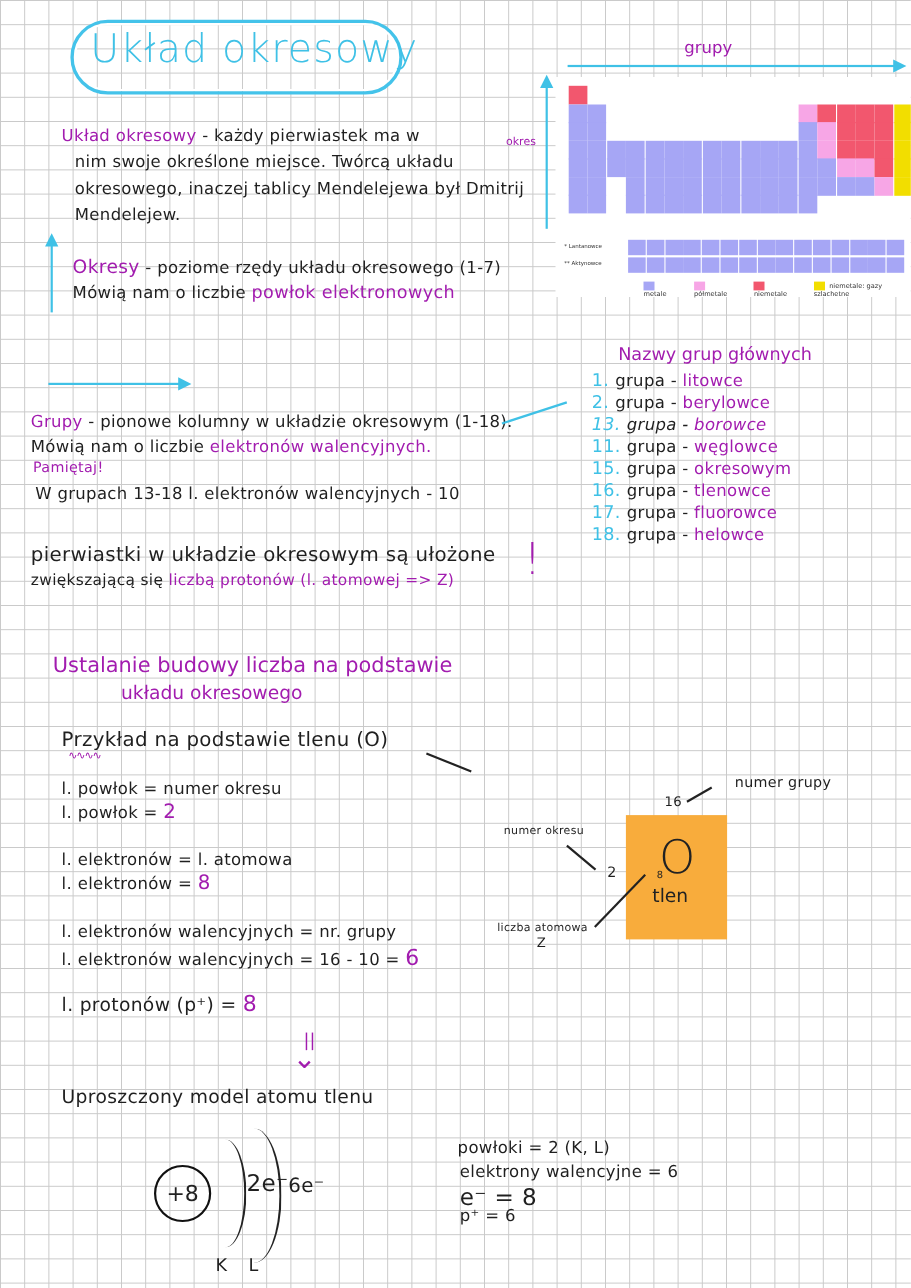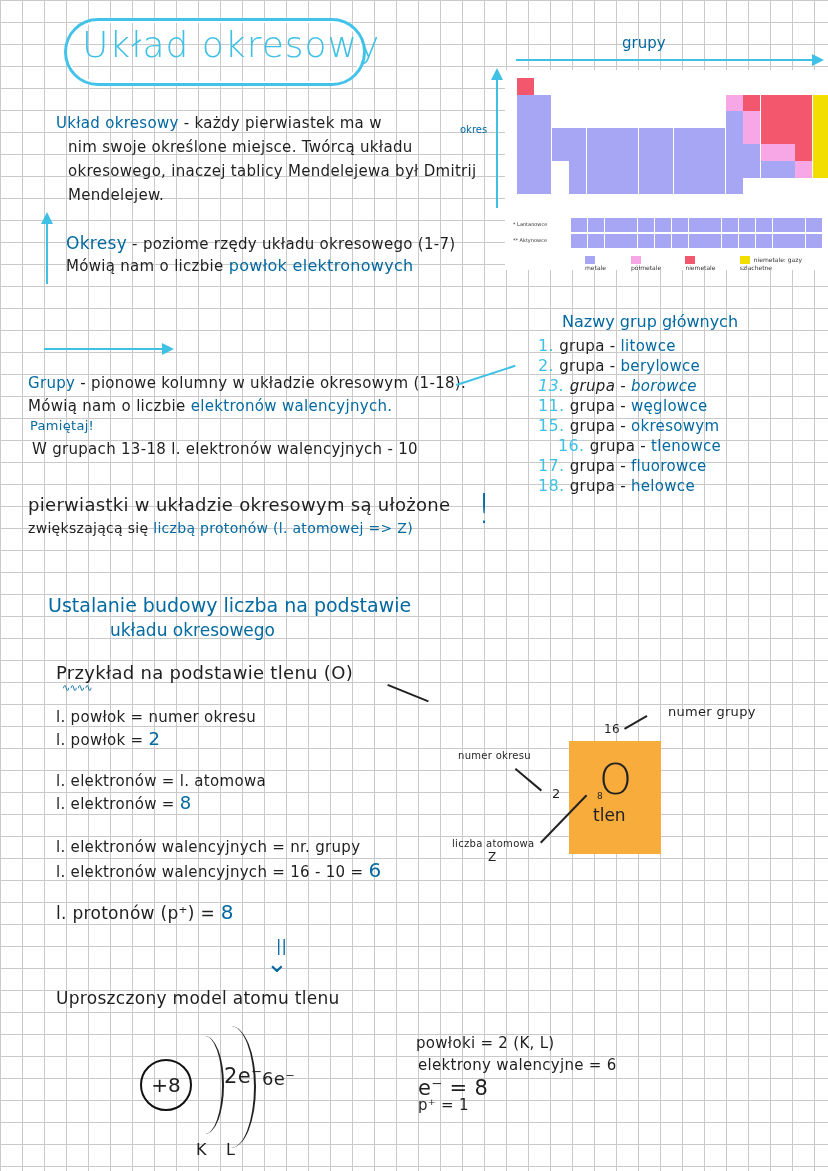--- a/index.html
+++ b/index.html
@@ -9,21 +9,21 @@
     background-image:
       linear-gradient(to right, #c9c9c9 1px, transparent 1px),
       linear-gradient(to bottom, #c9c9c9 1px, transparent 1px);
     background-size:22px 22px;
     background-position:0px 0px;
     font-family:"DejaVu Sans", sans-serif;
     color:#222;
   }
   .abs{position:absolute;white-space:nowrap;}
   .hand{font-family:"DejaVu Sans", sans-serif;font-size:15px;color:#1f1f1f;letter-spacing:0.3px;}
-  .blue{color:#0369a1;}
+  .blue{color:#a21caf;}
   .title-cloud{
     position:absolute;left:64px;top:18px;width:296px;height:62px;
     border:3px solid #44c3ea;border-radius:34px;
     box-shadow:0 0 0 2px #fff inset;
   }
   .title-text{
     position:absolute;left:82px;top:24px;font-size:36px;color:#3fc1e6;
     font-family:"DejaVu Sans", sans-serif;font-weight:300;letter-spacing:1px;
   }
   .arrow-line{position:absolute;background:#3fc1e6;}
@@ -226,21 +226,21 @@
 </div>
 <div class="abs blue" style="left:476px;top:486px;font-size:40px;font-weight:300;">!</div>
 
 <div class="abs blue" style="left:562px;top:312px;font-size:16px;">Nazwy grup głównych</div>
 <div id="groups-list">
     <div class="abs hand" style="left: 538px; top: 336px;"><span class="group-num" style="font-size: 16px;">1. </span><span>grupa - </span><span class="blue">litowce</span></div>
     <div class="abs hand" style="left: 538px; top: 356px;"><span class="group-num" style="font-size: 16px;">2. </span><span>grupa - </span><span class="blue">berylowce</span></div>
     <div class="abs hand" style="left: 538px; top: 376px; font-style: italic;"><span class="group-num" style="font-size: 16px;">13. </span><span>grupa - </span><span class="blue">borowce</span></div>
     <div class="abs hand" style="left: 538px; top: 396px;"><span class="group-num" style="font-size: 16px;">11. </span><span>grupa - </span><span class="blue">węglowce</span></div>
     <div class="abs hand" style="left: 538px; top: 416px;"><span class="group-num" style="font-size: 16px;">15. </span><span>grupa - </span><span class="blue">okresowym</span></div>
-    <div class="abs hand" style="left: 538px; top: 436px;"><span class="group-num" style="font-size: 16px; margin-left: 20px;">16. </span><span>grupa - </span><span class="blue">tlenowce</span></div>
+    <div class="abs hand" style="left: 538px; top: 436px;"><span class="group-num" style="font-size: 16px;">16. </span><span>grupa - </span><span class="blue">tlenowce</span></div>
     <div class="abs hand" style="left: 538px; top: 456px;"><span class="group-num" style="font-size: 16px;">17. </span><span>grupa - </span><span class="blue">fluorowce</span></div>
     <div class="abs hand" style="left: 538px; top: 476px; text-align: right;"><span class="group-num" style="font-size: 16px;">18. </span><span>grupa - </span><span class="blue">helowce</span></div>
   </div>
 
 <div class="abs blue" style="left:48px;top:594px;font-size:19px;">Ustalanie budowy liczba na podstawie</div>
 <div class="abs blue" style="left:110px;top:620px;font-size:17px;">układu okresowego</div>
 <div class="abs hand" style="left:56px;top:662px;font-size:18px;">Przykład na podstawie tlenu (O)</div>
 <div class="abs blue" style="left:62px;top:682px;font-size:10px;letter-spacing:-1px;">∿∿∿∿</div>
 <div class="line" style="left:388px;top:684px;width:44px;transform:rotate(22deg);"></div>
 
@@ -292,13 +292,13 @@
 <div class="shell" style="left:186px;top:1036px;width:36px;height:98px;"></div>
 <div class="shell" style="left:206px;top:1026px;width:48px;height:122px;"></div>
 <div class="abs hand" style="left:224px;top:1064px;font-size:21px;">2e⁻</div>
 <div class="abs hand" style="left:262px;top:1068px;font-size:18px;">6e⁻</div>
 <div class="abs hand" style="left:196px;top:1140px;font-size:16px;">K</div>
 <div class="abs hand" style="left:226px;top:1140px;font-size:16px;">L</div>
 
 <div class="abs hand" style="left:416px;top:1034px;font-size:15px;">powłoki = 2 (K, L)</div>
 <div class="abs hand" style="left:418px;top:1056px;font-size:15px;">elektrony walencyjne = 6</div>
 <div class="abs hand" style="left:418px;top:1076px;font-size:21px;">e⁻ = 8</div>
-<div class="abs hand" style="left:418px;top:1096px;font-size:15px;">p⁺ = 1</div>
+<div class="abs hand" style="left:418px;top:1096px;font-size:15px;">p⁺ = 6</div>
 
 </body></html>

